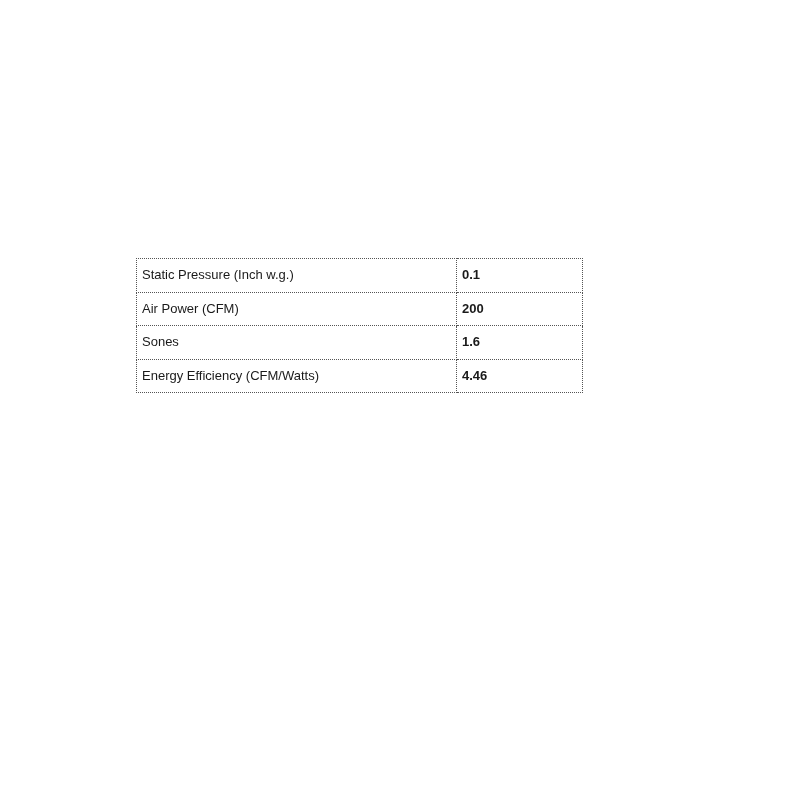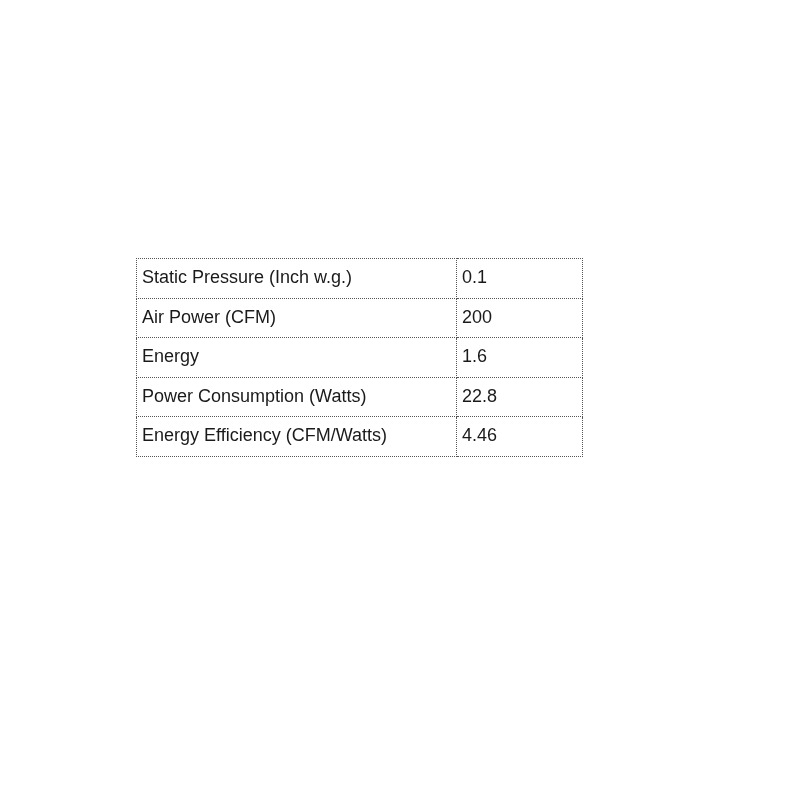--- a/index.html
+++ b/index.html
@@ -21,56 +21,53 @@
     width: 424px;
   }
   table.spec-table {
     border-collapse: collapse;
     table-layout: fixed;
     width: 424px;
     border: 1px dotted #555555;
   }
   table.spec-table td {
     border: 1px dotted #555555;
-    font-size: 18px;
+    font-size: 13px;
     color: #1a1a1a;
     line-height: 1.2;
     padding: 8px 6px 9px 5px;
     vertical-align: middle;
     white-space: nowrap;
     overflow: hidden;
   }
   table.spec-table td.label-cell {
     width: 308px;
   }
   table.spec-table td.value-cell {
     width: 114px;
+    font-weight: bold;
   }
 </style>
 </head>
 <body>
 
 <div id="spec-table-wrap">
   <table class="spec-table">
     <tbody>
       <tr>
         <td class="label-cell">Static Pressure (Inch w.g.)</td>
         <td class="value-cell">0.1</td>
       </tr>
       <tr>
         <td class="label-cell">Air Power (CFM)</td>
         <td class="value-cell">200</td>
       </tr>
       <tr>
-        <td class="label-cell">Energy</td>
+        <td class="label-cell">Sones</td>
         <td class="value-cell">1.6</td>
-      </tr>
-      <tr>
-        <td class="label-cell">Power Consumption (Watts)</td>
-        <td class="value-cell">22.8</td>
       </tr>
       <tr>
         <td class="label-cell">Energy Efficiency (CFM/Watts)</td>
         <td class="value-cell">4.46</td>
       </tr>
     </tbody>
   </table>
 </div>
 
 </body></html>

